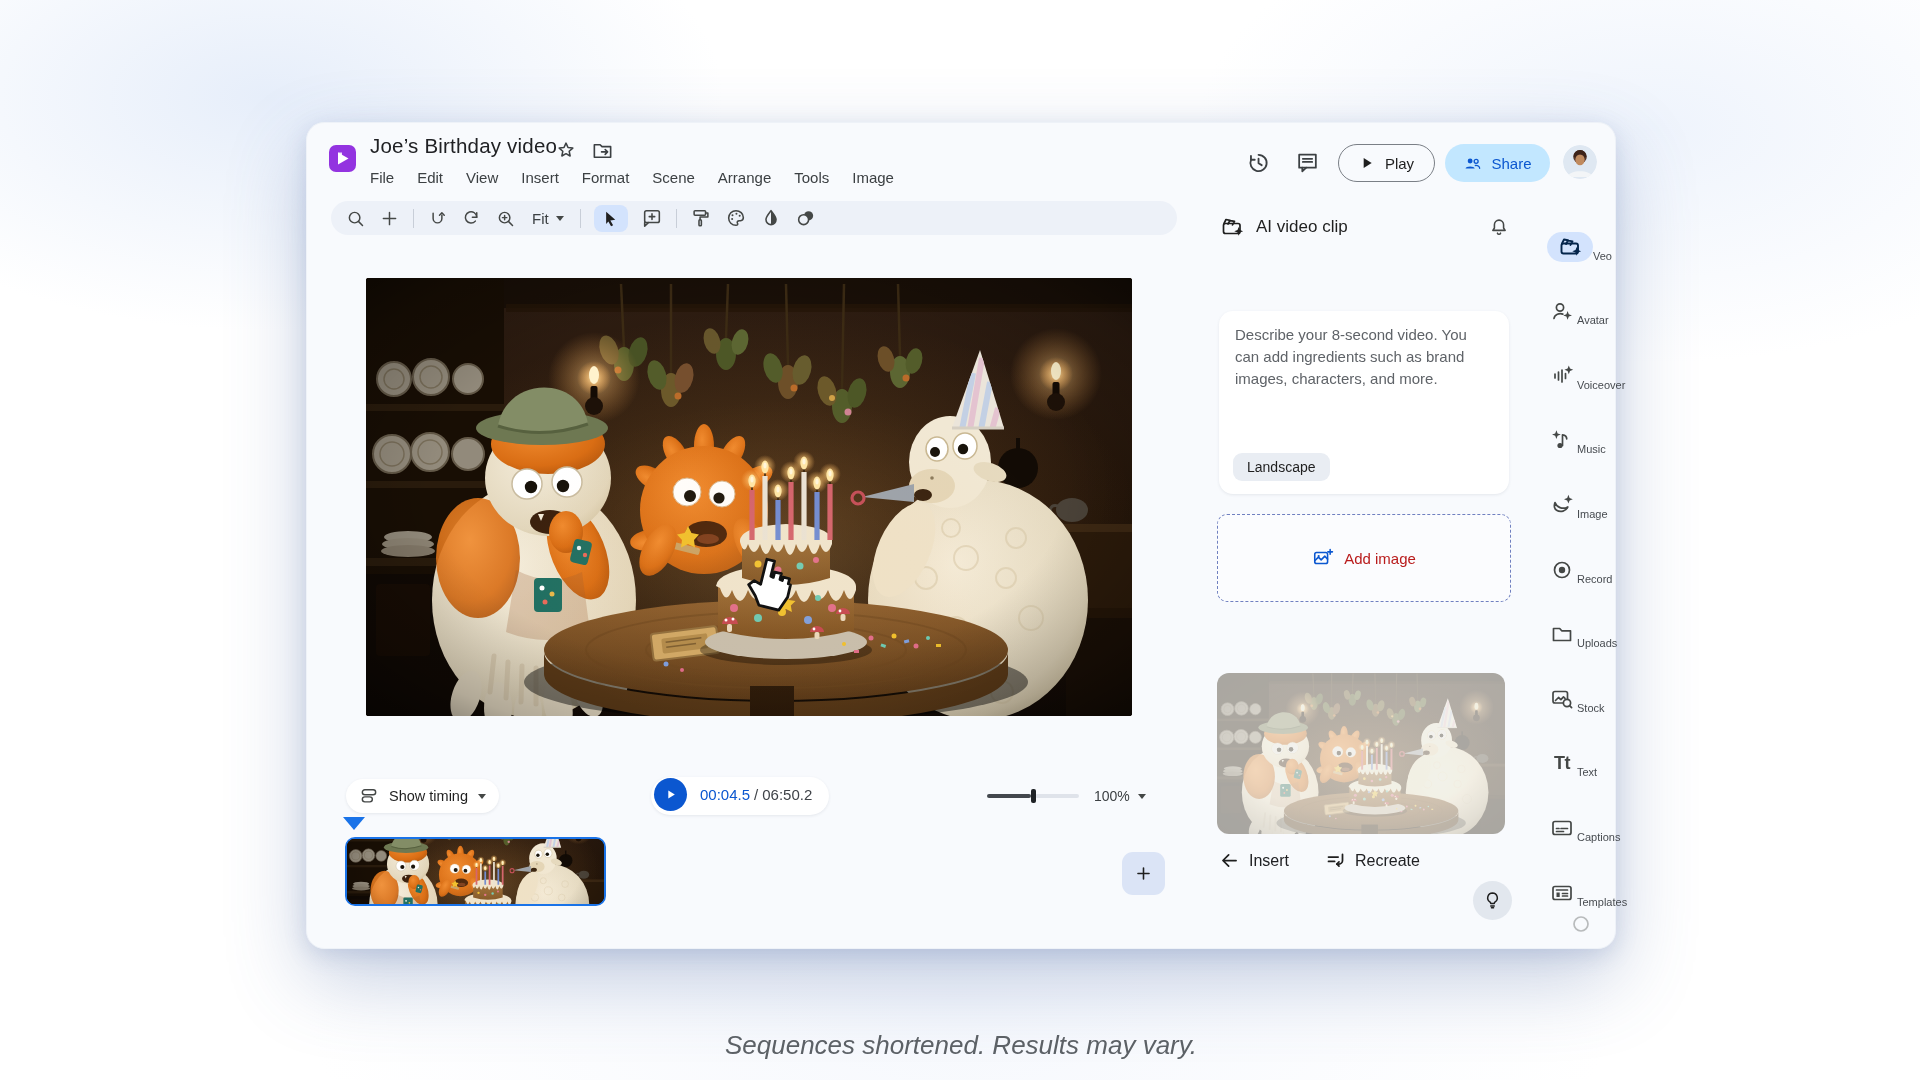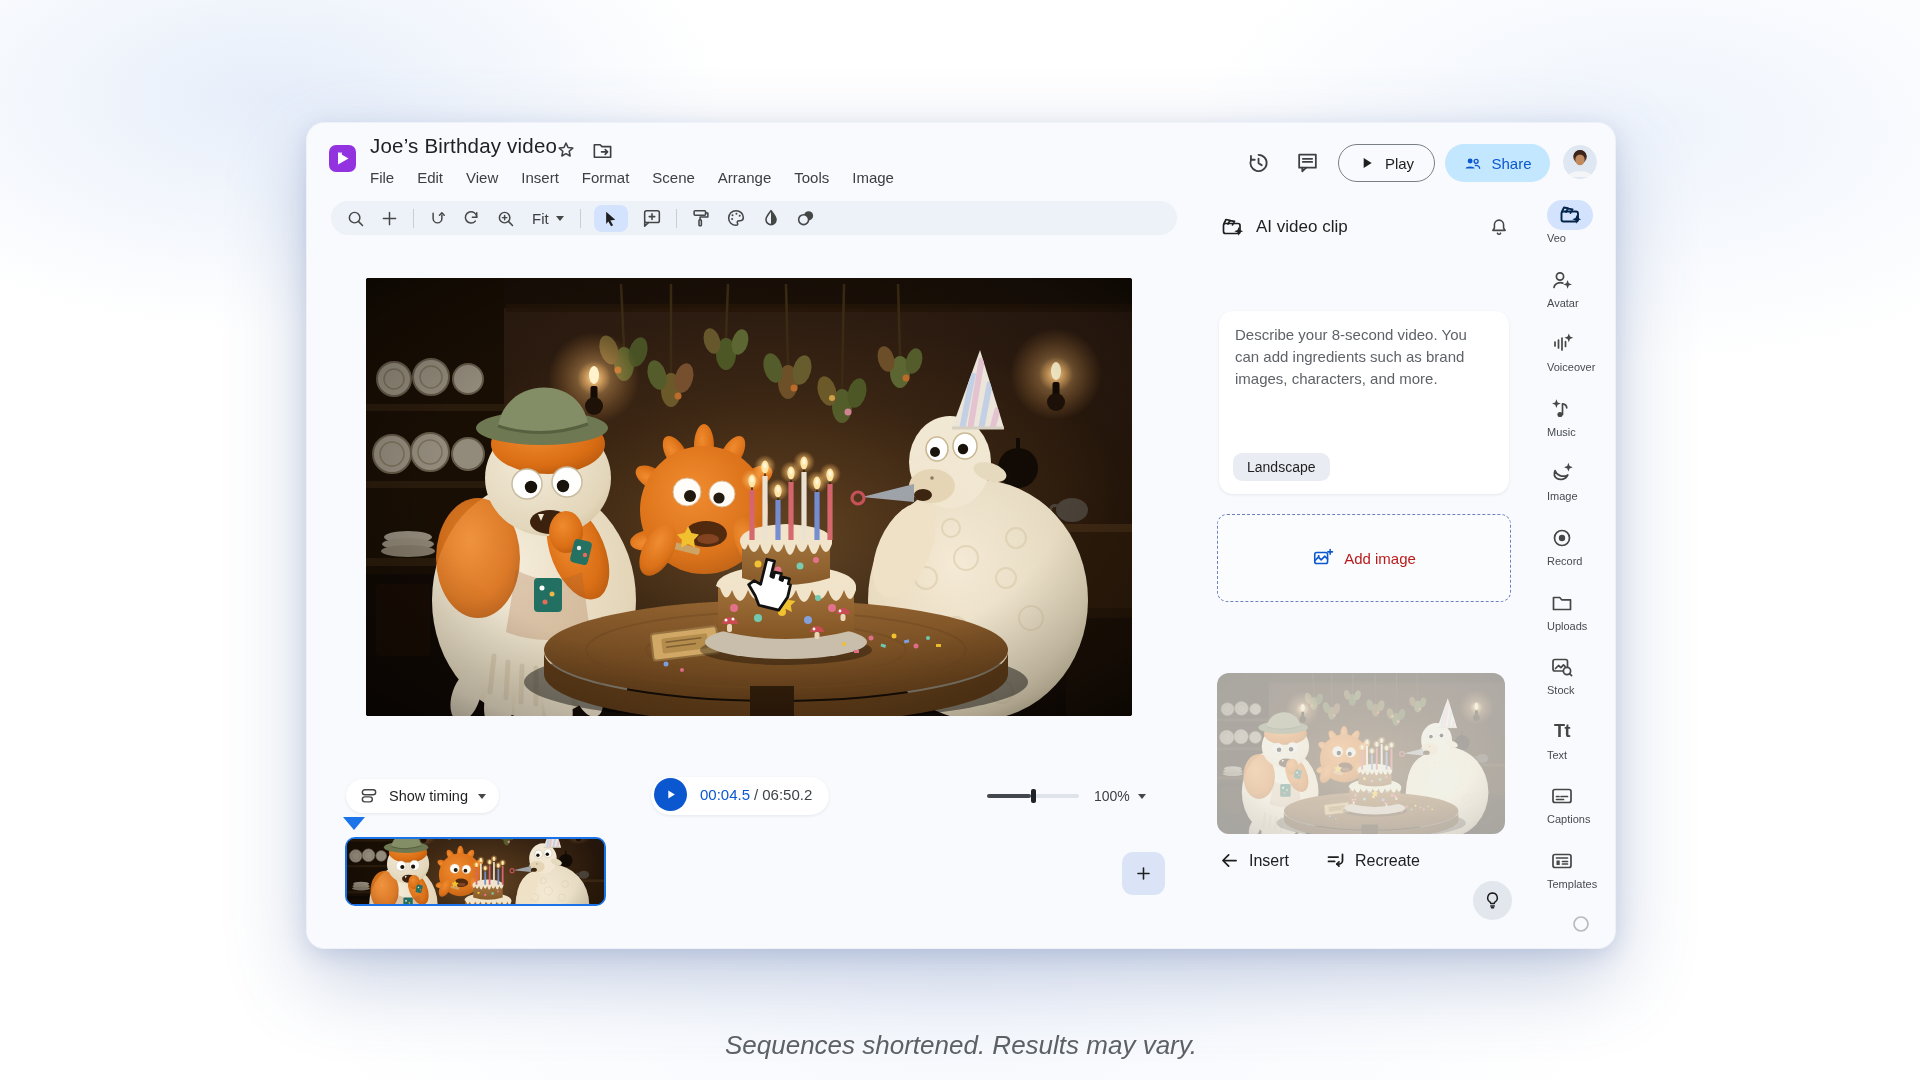--- a/index.html
+++ b/index.html
@@ -84,21 +84,21 @@
   .p-generate{position:absolute;left:2px;top:404px;width:292px;height:40px;border-radius:20px;background:#0b57d0;border:none;
     color:#fff;font-size:15px;font-weight:500;cursor:pointer;font-family:"Liberation Sans",sans-serif}
   .p-preview{position:absolute;left:0;top:464px;width:288px;height:161px;border-radius:12px;background:#edebe6;overflow:hidden;cursor:pointer}
   .p-preview svg{width:100%;height:100%;display:block;opacity:.30;filter:saturate(.85) brightness(1.12)}
   .p-actions{position:absolute;left:2px;top:641px;display:flex;gap:36px}
   .p-act{display:flex;align-items:center;gap:9px;font-size:16px;font-weight:500;color:#202124;cursor:pointer;background:none;border:none;font-family:"Liberation Sans",sans-serif}
   .p-bulb{position:absolute;left:256px;top:672px;width:39px;height:39px;border-radius:50%;background:#e2e7ee;
     display:flex;align-items:center;justify-content:center;cursor:pointer;border:none}
   
   .rail{left:1240px;top:74px;width:70px;display:flex;flex-direction:column;align-items:center}
-  .rail-item{height:64.6px;display:flex;flex-direction:column;align-items:flex-start;padding-top:3px;cursor:pointer;width:100%}
+  .rail-item{height:64.6px;display:flex;flex-direction:row;align-items:flex-end;padding-top:3px;cursor:pointer;width:100%}
   .rail-icon{height:30px;min-width:30px;display:flex;align-items:center;justify-content:center}
   .rail-item.sel .rail-icon{width:46px;background:#d3e3fd;border-radius:15px}
   .rail-label{font-size:11px;color:#474b50;margin-top:2px}
   .rail-more{margin-top:4px;opacity:.35}
   .tt{font-weight:700;font-size:18px;color:#444746;letter-spacing:-.5px}
   
   .caption{position:absolute;left:306px;width:1310px;top:1030px;text-align:center;font-style:italic;
     font-size:26px;color:#5c6166}
   .ic{fill:none;stroke:#444746;stroke-width:1.7;stroke-linecap:round;stroke-linejoin:round}
   .ic.dark{stroke:#3c4043}

